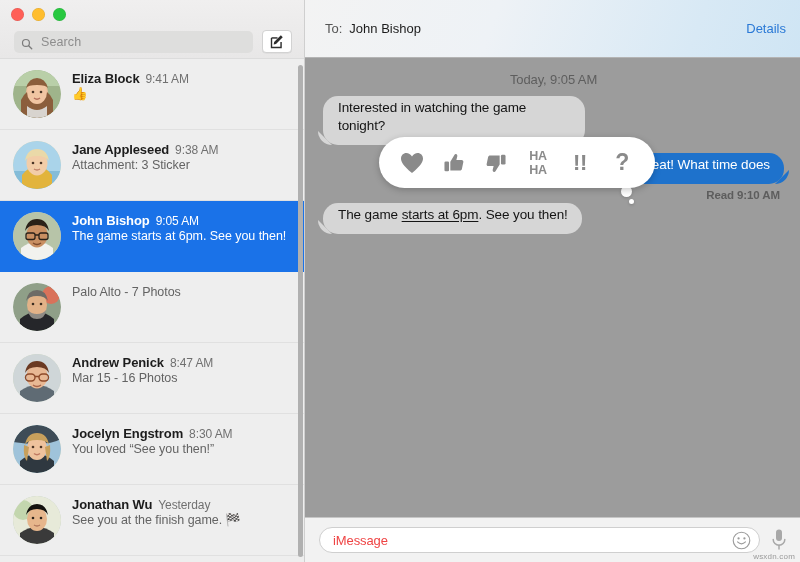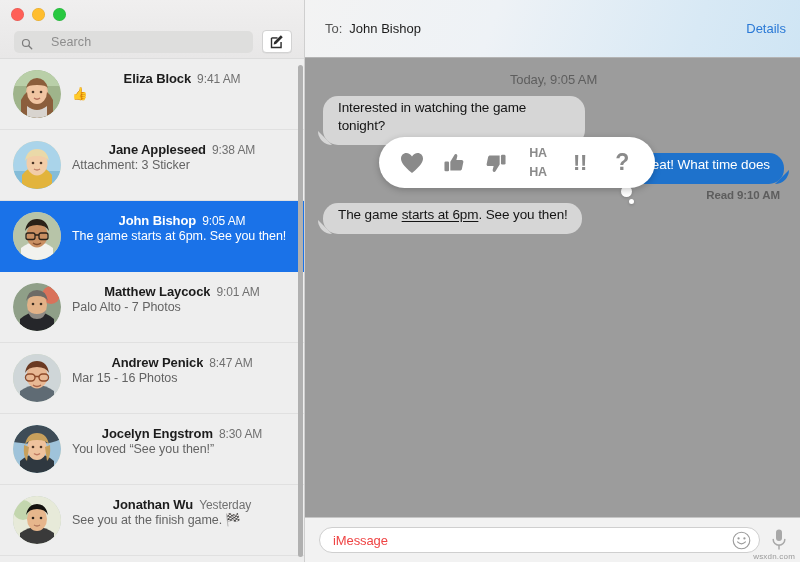--- a/index.html
+++ b/index.html
@@ -58,21 +58,21 @@
   }
 
   .search-box {
     flex: 1 1 auto;
     height: 22px;
     background: #dededd;
     border-radius: 5px;
     display: flex;
     align-items: center;
     padding: 0 7px;
-    gap: 18px;
+    gap: 8px;
   }
   .search-icon { width: 12px; height: 12px; flex: 0 0 12px; display:block; }
   .search-text {
     font-size: 12.5px;
     color: #8d8d8d;
     letter-spacing: .1px;
   }
 
   .compose-btn {
     width: 30px; height: 23px;
@@ -114,21 +114,21 @@
     position: relative;
     background: #c9d4c4;
   }
   .avatar svg { width: 48px; height: 48px; display: block; }
 
   .convo-body { flex: 1 1 auto; min-width: 0; padding-top: 1px; }
 
   .convo-top {
     display: flex;
     align-items: baseline;
-    justify-content: center;
+    justify-content: flex-start;
     gap: 6px;
   }
   .convo-name {
     font-size: 13px;
     font-weight: bold;
     color: #1c1c1c;
     white-space: nowrap;
     overflow: hidden;
     text-overflow: ellipsis;
     letter-spacing: -0.1px;
@@ -294,21 +294,21 @@
     justify-content: center;
     color: #8a8a8a;
   }
   .tb-item svg { display: block; }
   .tb-text {
     font-weight: bold;
     color: #8a8a8a;
     text-align: center;
     letter-spacing: -0.3px;
   }
-  .tb-haha { font-size: 12.5px; line-height: 19px; }
+  .tb-haha { font-size: 12.5px; line-height: 14px; }
   .tb-bang { font-size: 22px; line-height: 22px; }
   .tb-q    { font-size: 23px; line-height: 23px; }
 
   .tapback-tail1, .tapback-tail2 {
     position: absolute;
     background: #ffffff;
     border-radius: 50%;
     z-index: 20;
     box-shadow: 0 1px 3px rgba(0,0,0,.18);
   }
@@ -497,24 +497,20 @@
               <path d="M7 48 V36 q8-7 17-7 t17 7 V48 Z" fill="#25262a"></path>
               <ellipse cx="24" cy="22" rx="10" ry="12" fill="#e2b288"></ellipse>
               <path d="M13 18 q2-11 11-11 t11 11 q-3-5-11-5 t-11 5 Z" fill="#6e6b66"></path>
               <path d="M15 27 q1 9 9 9 t9-9 q-3 4-9 4 t-9-4 Z" fill="#8e8a84"></path>
               <circle cx="20" cy="21" r="1.3" fill="#3a2c20"></circle>
               <circle cx="28" cy="21" r="1.3" fill="#3a2c20"></circle>
             </g>
           </svg>
         </div>
         <div class="convo-body">
-          <div class="convo-top">
-            <span class="convo-name">Matthew Laycock</span>
-            <span class="convo-time">9:01 AM</span>
-          </div>
           <div class="convo-preview">Palo Alto - 7 Photos</div>
         </div>
       </div>
 
       <div class="convo">
         <div class="avatar">
           <svg viewBox="0 0 48 48">
             <defs>
                 <clipPath id="c4">
                   <circle cx="24" cy="24" r="24"></circle>

